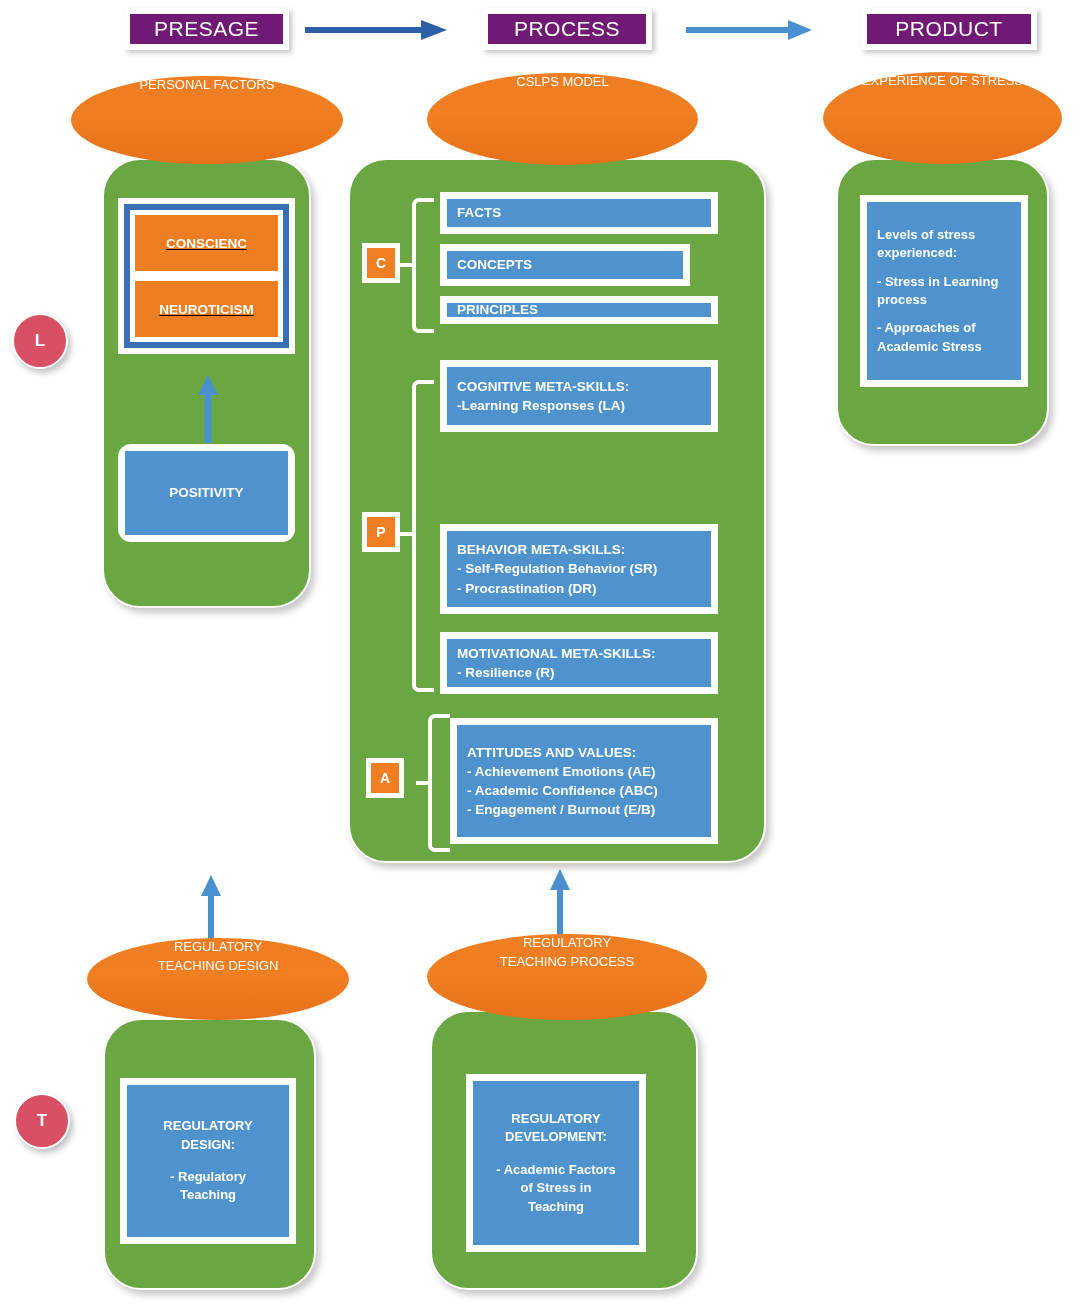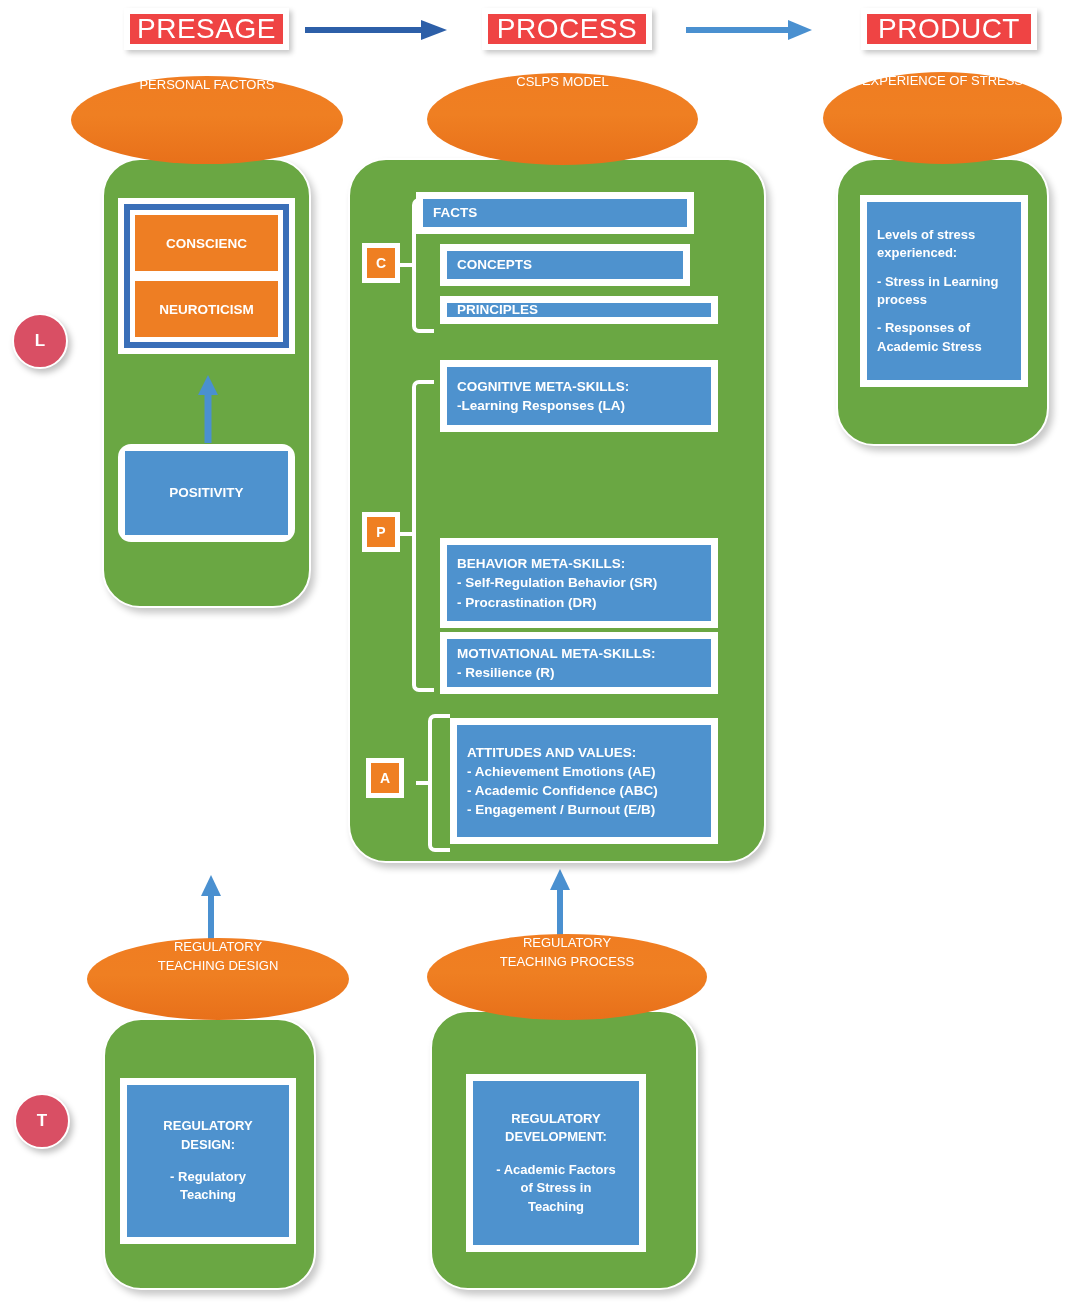--- a/index.html
+++ b/index.html
@@ -26,26 +26,26 @@
     background: #ffffff;
     padding: 6px;
     box-shadow: 3px 3px 5px rgba(0,0,0,0.22);
     display: flex;
     align-items: center;
     justify-content: center;
   }
   .header-banner-inner {
     width: 100%;
     height: 100%;
-    background: #ef4444;
-    display: flex;
-    align-items: center;
-    justify-content: center;
-    color: #ffffff;
-    font-size: 28px;
+    background: #701a75;
+    display: flex;
+    align-items: center;
+    justify-content: center;
+    color: #ffffff;
+    font-size: 21px;
     letter-spacing: 0.5px;
     font-weight: 400;
   }
 
   
   .ellipse {
     border-radius: 50%;
     background: linear-gradient(to bottom, #f07d22 0%, #ef7f22 45%, #e8701a 100%);
     display: flex;
     align-items: flex-start;
@@ -127,20 +127,21 @@
   .double-frame-outer {
     background: #ffffff;
     padding: 6px;
   }
   .double-frame-mid {
     width: 100%;
     height: 100%;
     background: #3a6fb8;
     padding: 6px;
     box-sizing: border-box;
+    text-decoration: underline;
   }
   .orange-sub-box {
     background: #ffffff;
     padding: 5px;
     box-sizing: border-box;
   }
   .orange-sub-inner {
     width: 100%;
     height: 100%;
     background: #ee7e23;
@@ -236,21 +237,21 @@
     <span>CSLPS MODEL</span>
   </div>
 
   <div class="abs bracket" style="left:412px; top:198px; width:22px; height:135px; z-index:3;"></div>
   <div class="abs bracket-stub" style="left:400px; top:263px; width:14px; z-index:3;"></div>
 
   <div class="abs tag-box" style="left:362px; top:243px; width:38px; height:40px;">
     <div class="tag-box-inner">C</div>
   </div>
 
-  <div class="abs blue-box" style="left:416px; top:192px; width:278px; height:42px; z-index:3;">
+  <div class="abs blue-box" style="left:440px; top:192px; width:278px; height:42px; z-index:3;">
     <div class="blue-box-inner">
       <span>FACTS</span>
     </div>
   </div>
 
   <div class="abs blue-box" style="left:440px; top:244px; width:250px; height:42px; z-index:3;">
     <div class="blue-box-inner">
       <span>CONCEPTS</span>
     </div>
   </div>
@@ -269,21 +270,21 @@
   </div>
 
   <div class="abs blue-box" style="left:440px; top:360px; width:278px; height:72px; z-index:3;align-items:center;">
     <div class="blue-box-inner">
       <span>COGNITIVE META-SKILLS:</span>
       <span>-Learning Responses (LA)</span>
     </div>
   </div>
 
 
-  <div class="abs blue-box" style="left:440px; top:538px; width:278px; height:90px; z-index:3;">
+  <div class="abs blue-box" style="left:440px; top:524px; width:278px; height:90px; z-index:3;">
     <div class="blue-box-inner">
       <span>BEHAVIOR META-SKILLS:</span>
       <span>- Self-Regulation Behavior (SR)</span>
       <span>- Procrastination (DR)</span>
     </div>
   </div>
 
   <div class="abs blue-box" style="left:440px; top:632px; width:278px; height:62px; z-index:3;">
     <div class="blue-box-inner">
       <span>MOTIVATIONAL META-SKILLS:</span>
@@ -315,21 +316,21 @@
   </div>
 
   <div class="abs blue-box" style="left:860px; top:195px; width:168px; height:192px; z-index:3;">
     <div class="blue-box-inner" style="font-size:13px;">
       <span>Levels of  stress</span>
       <span>experienced:</span>
       <span style="height:10px"></span>
       <span>- Stress in Learning</span>
       <span>process</span>
       <span style="height:10px"></span>
-      <span>- Responses of</span>
+      <span>- Approaches of</span>
       <span>Academic Stress</span>
     </div>
   </div>
 
   <svg class="arrow" style="left:196px; top:872px; z-index:1;" width="30" height="80">
     <line x1="15" y1="78" x2="15" y2="20" stroke="#4a90d0" stroke-width="6"></line>
     <polygon points="5,24 15,3 25,24" fill="#4a90d0"></polygon>
   </svg>
 
   <div class="abs green-panel" style="left:103px; top:1018px; width:213px; height:272px;"></div>

